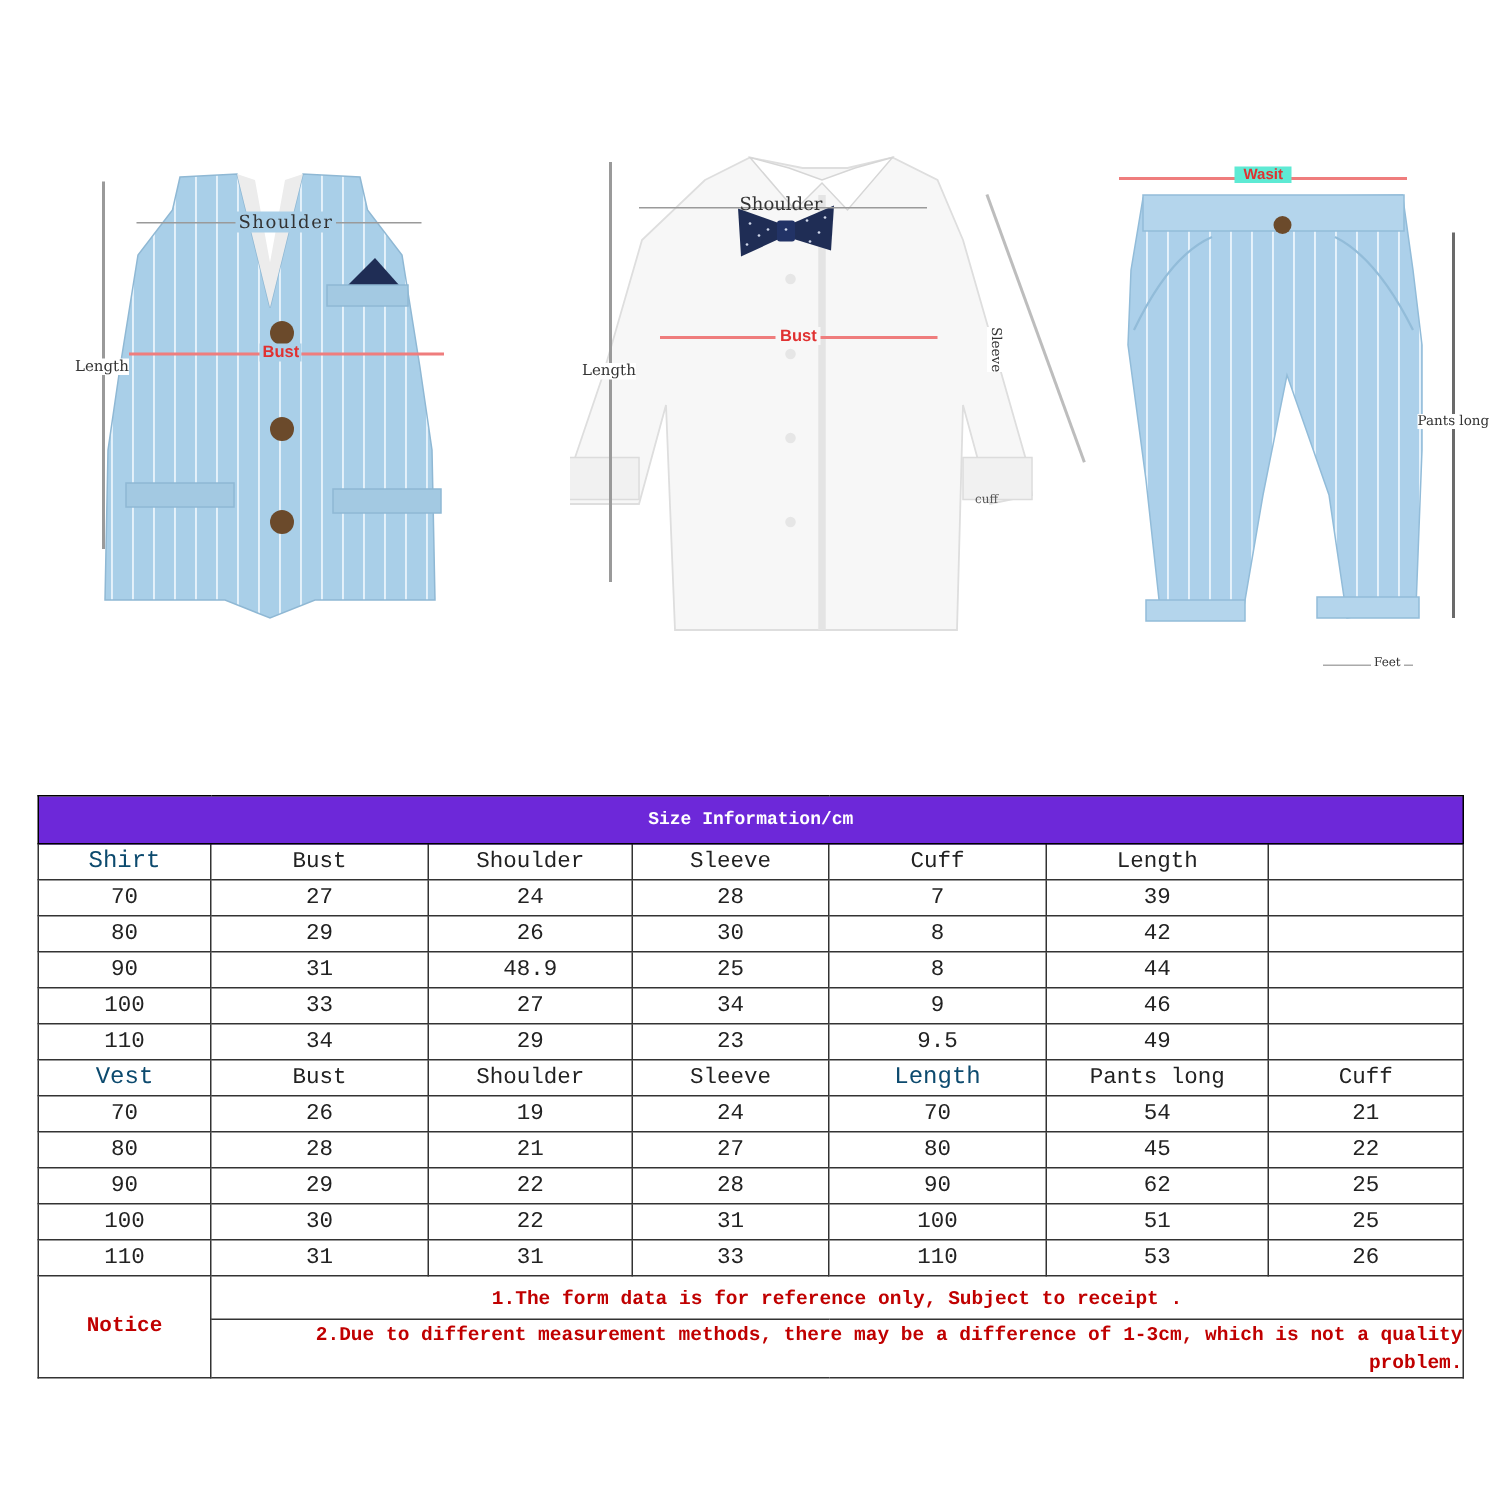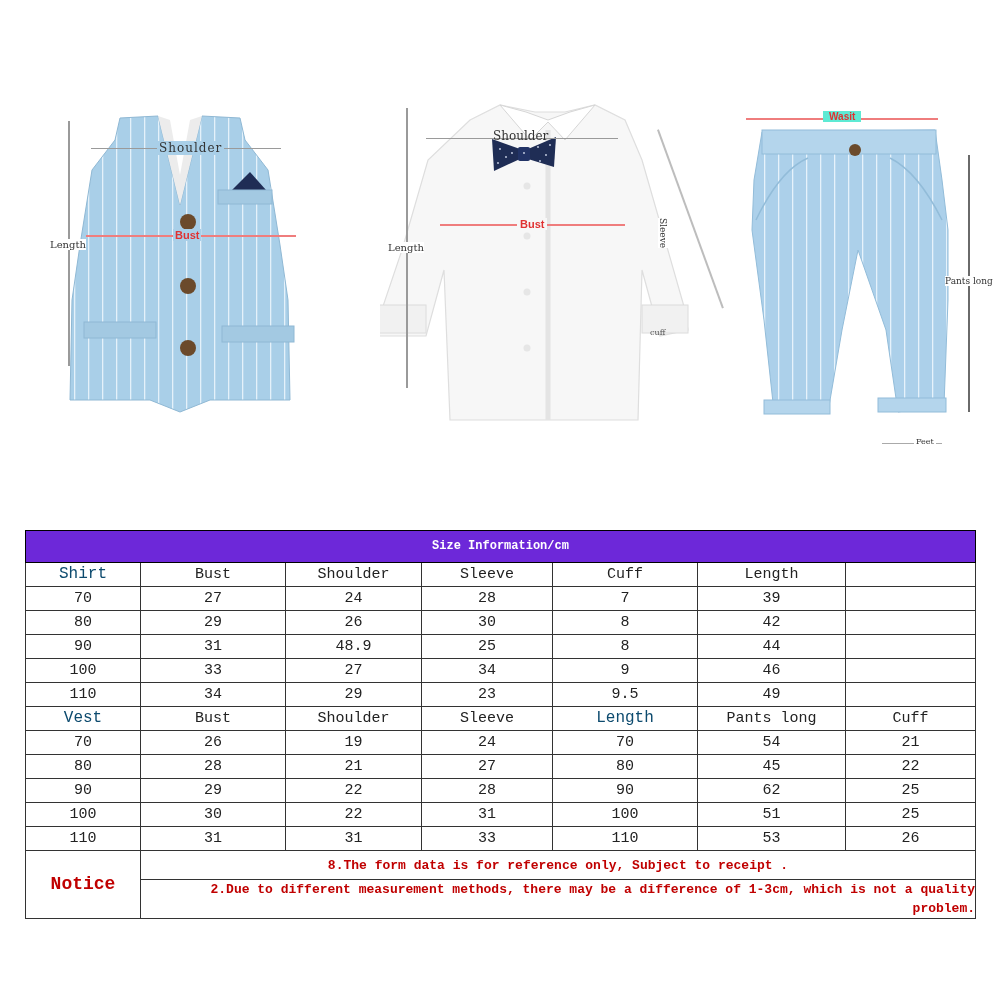--- a/index.html
+++ b/index.html
@@ -23,21 +23,21 @@
     }
     .size-table td {
       border: 1.5px solid #333; text-align: center; height: 23px; padding: 0;
       font-size: 15px; color: #222; line-height: 23px;
     }
     .size-table .title-row td {
       background: #6d28d9; color: #fff; height: 31px; font-size: 12px; font-weight: bold;
       border-color: #000; line-height: 31px;
     }
     .size-table .section { color: #0c4a6e; font-weight: normal; font-size: 16px; }
-    .size-table .notice-label { color: #c00000; font-weight: bold; font-size: 18px; }
+    .size-table .notice-label { color: #c00000; font-weight: bold; font-size: 14px; }
     .size-table .notice-text { color: #c00000; font-weight: bold; font-size: 13px; line-height: 19px; }
     .size-table .notice-text.n2 { text-align: left; padding-left: 6px; height: 38px; }
   </style>
 </head>
 <body>
 
 <div class="garments">
 
   <div class="garment" style="left:40px;top:100px;width:280px;height:320px;">
     <svg width="280" height="320" viewBox="0 0 280 320">
@@ -261,19 +261,19 @@
     <td>31</td>
     <td>31</td>
     <td>33</td>
     <td>110</td>
     <td>53</td>
     <td>26</td>
   </tr>
 
   <tr>
     <td rowspan="2" class="notice-label">Notice</td>
-    <td colspan="6" class="notice-text" style="height:28px;">8.The form data is for reference only, Subject to receipt .</td>
+    <td colspan="6" class="notice-text" style="height:28px;">1.The form data is for reference only, Subject to receipt .</td>
   </tr>
   <tr>
     <td colspan="6" class="notice-text n2" style="text-align:right;">2.Due to different measurement methods, there may be a difference of 1-3cm, which is not a quality problem.</td>
   </tr>
 </tbody>
   </table>
 
 </body></html>

